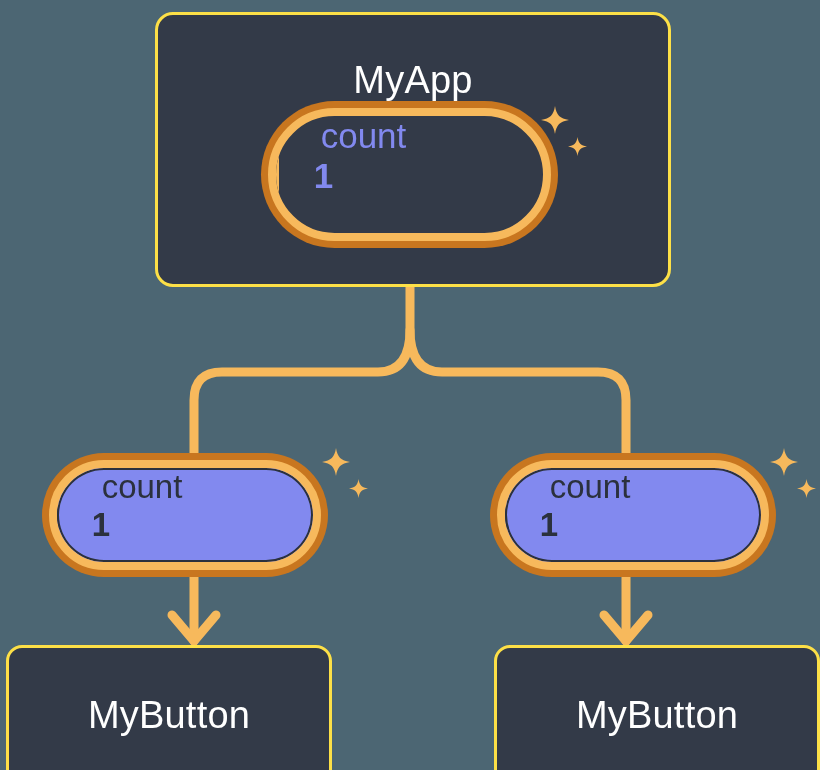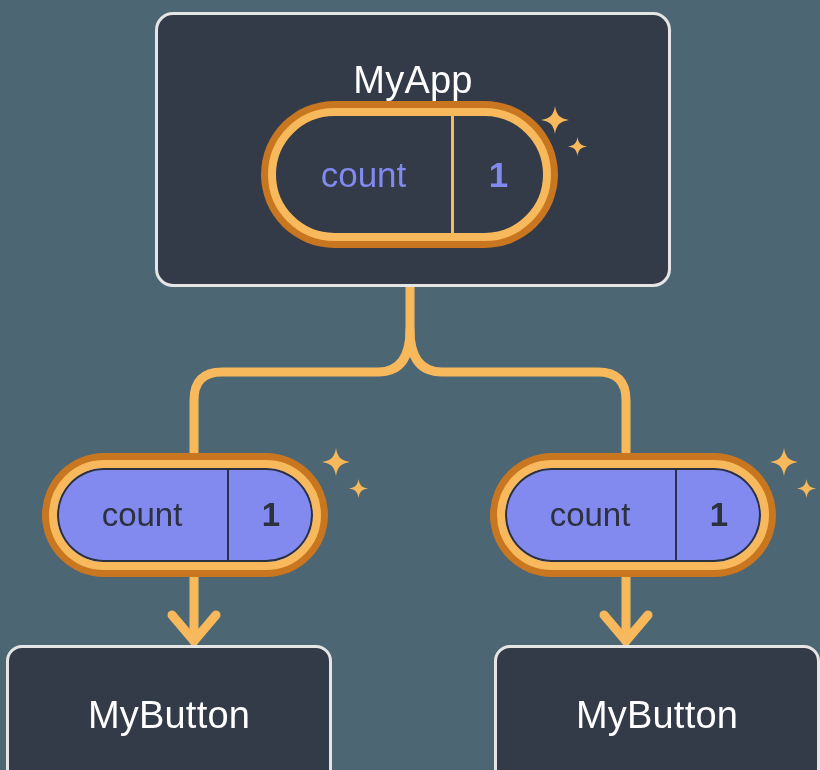--- a/index.html
+++ b/index.html
@@ -25,21 +25,21 @@
     width: 820px;
     height: 770px;
     pointer-events: none;
   }
 
   
   .card {
     position: absolute;
     box-sizing: border-box;
     background: #333a48;
-    border: 3px solid #e5e5e5;
+    border: 3px solid #fde047;
     border-radius: 18px;
   }
   .card-title {
     position: absolute;
     left: 0;
     right: 0;
     text-align: center;
     color: #ffffff;
     font-size: 38px;
     font-weight: 400;
@@ -75,20 +75,21 @@
   .pill {
     position: relative;
     box-sizing: border-box;
     display: flex;
     align-items: stretch;
     border-radius: 999px;
     
     border: 8px solid #f7b95c;
     box-shadow: 0 0 0 7px #c8761f;
     overflow: hidden;
+    flex-direction: column;
   }
   .pill-cell {
     display: flex;
     align-items: center;
     justify-content: center;
     box-sizing: border-box;
     white-space: nowrap;
   }
   .pill-key { }
   .pill-val { font-weight: 700; }

